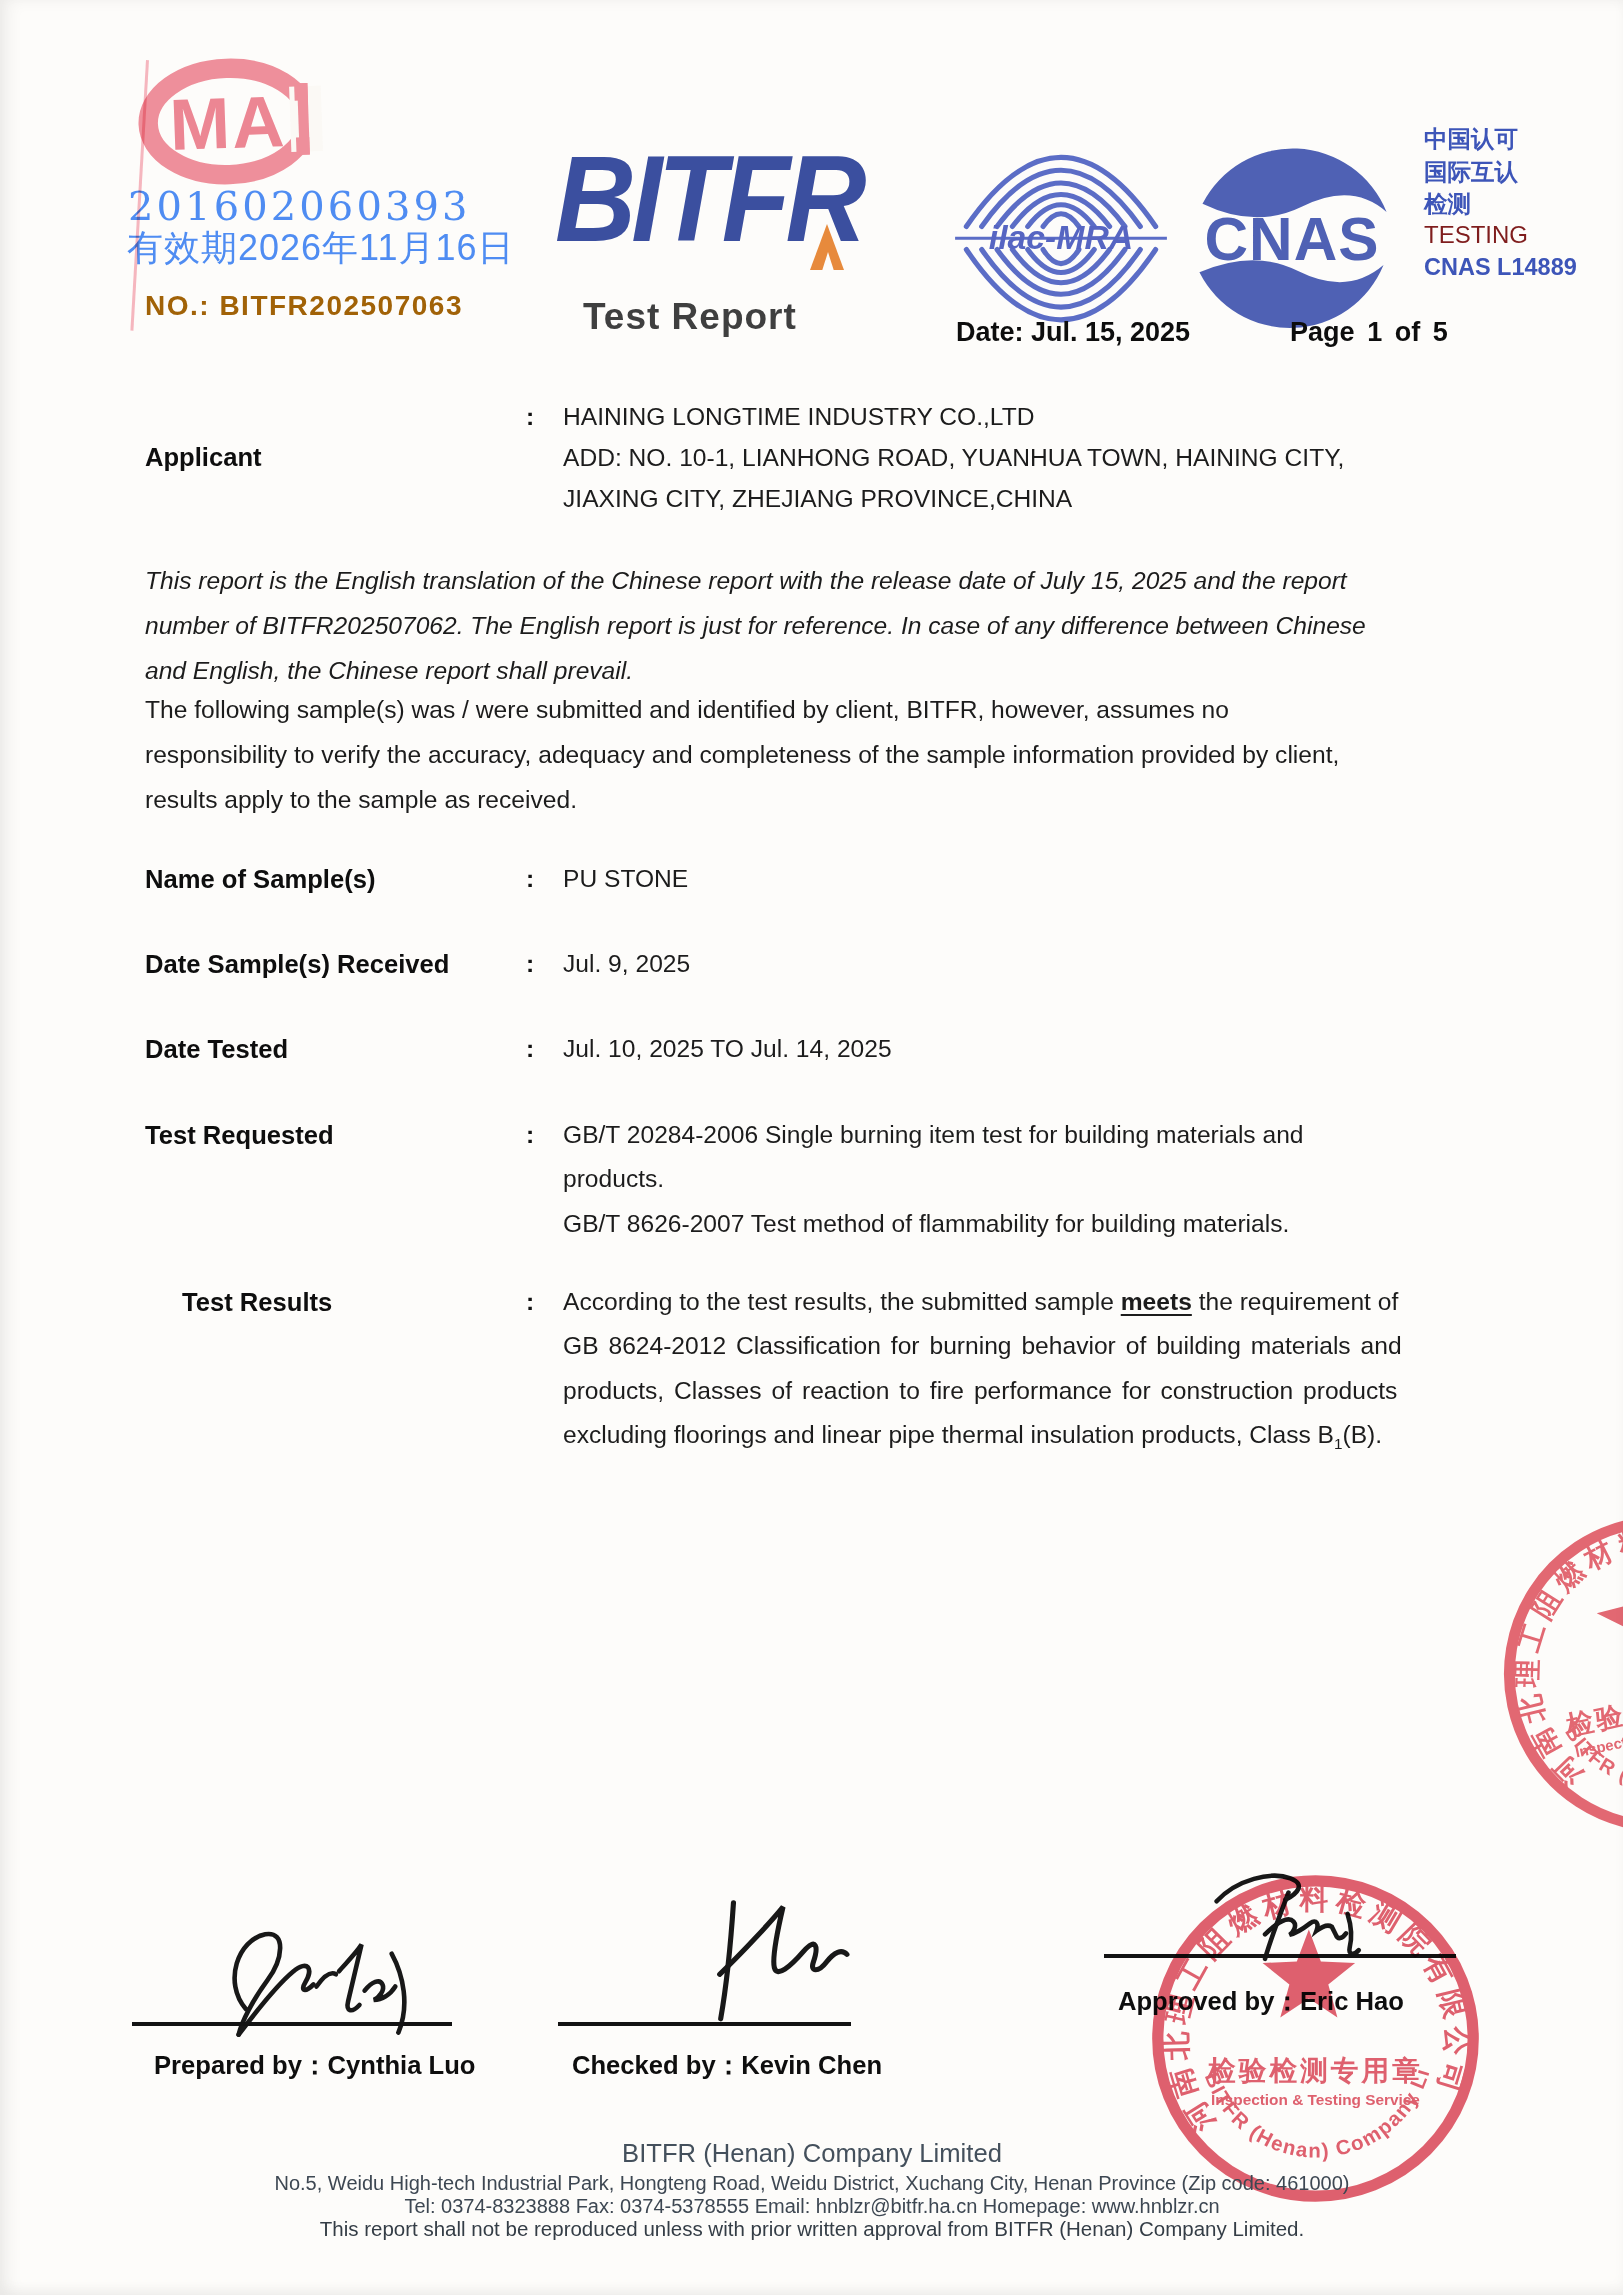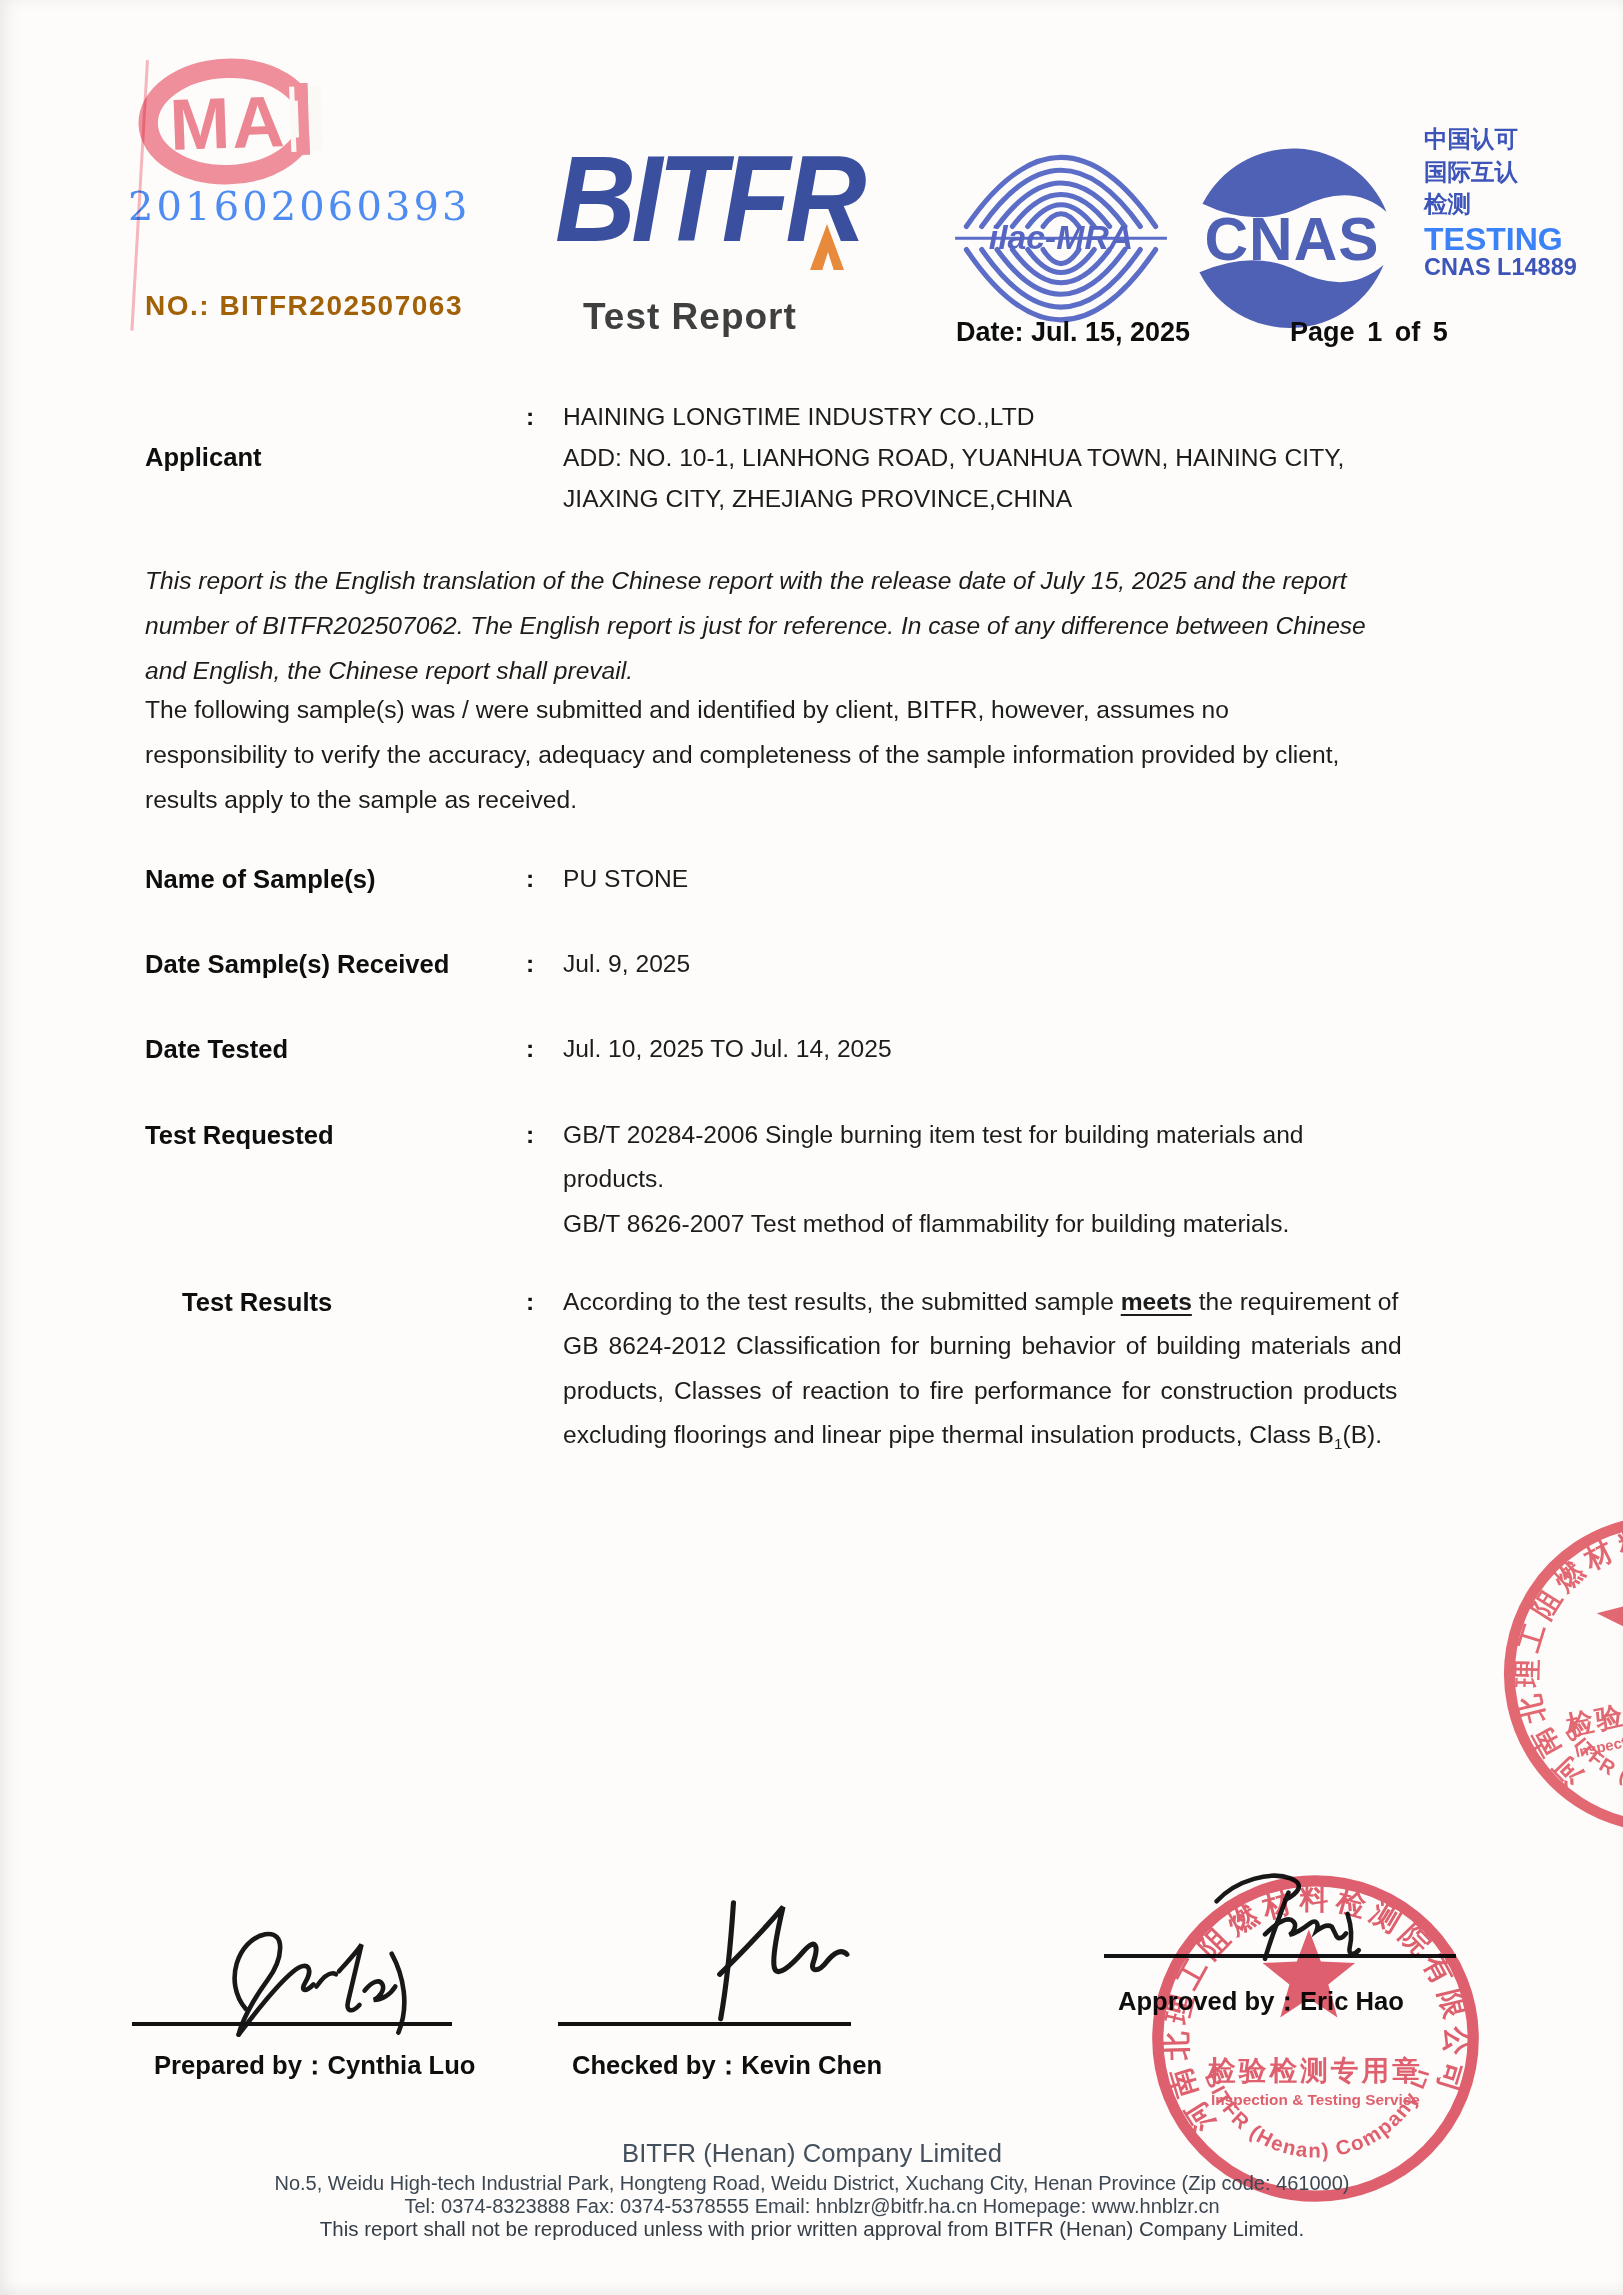--- a/index.html
+++ b/index.html
@@ -29,20 +29,21 @@
 
   <svg class="abs stamp" style="left:137px;top:57px;transform:rotate(-2deg);" width="184" height="133" viewBox="0 0 360 260">
     <ellipse cx="178" cy="126" rx="156" ry="104" fill="none" stroke="#ef8593" stroke-width="38"></ellipse>
     <rect x="300" y="62" width="62" height="128" fill="#fdfcfa"></rect>
     <rect x="310" y="56" width="26" height="34" fill="#ef8593"></rect>
     <rect x="310" y="162" width="26" height="34" fill="#ef8593"></rect>
     <rect x="316" y="56" width="20" height="140" fill="#ef8593"></rect>
     <text x="178" y="178" text-anchor="middle" font-family="Liberation Sans, sans-serif" font-size="142" font-weight="bold" fill="#ec7b8b" letter-spacing="4">MA</text>
   </svg>
   <div class="abs redtxt stamp" style="left:128px;top:183px;font-family:'DejaVu Serif',serif;font-size:40px;letter-spacing:3.1px;">201602060393</div>
+  <div class="abs redtxt stamp" style="left:127px;top:224px;font-size:36px;letter-spacing:1px;">有效期2026年11月16日</div>
 
   <div class="abs" style="left:145px;top:290px;font-size:28px;font-weight:bold;color:#a16207;letter-spacing:1.5px;">NO.: BITFR202507063</div>
 
   <div class="abs" style="left:555px;top:129px;font-size:122px;font-weight:bold;font-style:italic;color:#3b4f9f;letter-spacing:-5.1px;transform:scaleX(.92);transform-origin:left;">BITFR</div>
   <div class="abs" style="left:810px;top:224px;width:0;height:0;border-left:17.4px solid transparent;border-right:17.4px solid transparent;border-bottom:46px solid #e78a3c;"></div>
   <div class="abs" style="left:811px;top:252px;width:0;height:0;border-left:6.1px solid transparent;border-right:6.1px solid transparent;border-bottom:19.4px solid #fdfcfa;margin-left:11.3px;"></div>
   <div class="abs" style="left:583px;top:296px;font-size:37px;font-weight:bold;color:#3f3f3f;letter-spacing:1px;">Test Report</div>
 
   <svg class="abs stamp" style="left:951px;top:119px;" width="220" height="238" viewBox="0 0 430 465">
     <g stroke="#4a5ec5" stroke-width="10" fill="none" stroke-linecap="round">
@@ -66,21 +67,21 @@
   <svg class="abs stamp" style="left:1183px;top:126px;" width="220" height="225" viewBox="0 0 430 440">
     <path d="M 38 152 A 198 198 0 0 1 398 168 Q 330 108 232 158 Q 142 202 38 152 Z" fill="#3c51b0"></path>
     <path d="M 32 286 A 198 198 0 0 0 392 272 Q 322 332 226 284 Q 140 240 32 286 Z" fill="#3c51b0"></path>
     <text x="213" y="262" text-anchor="middle" font-family="Liberation Sans, sans-serif" font-size="118" font-weight="bold" fill="#3c51b0" letter-spacing="2">CNAS</text>
   </svg>
 
   <div>
     <div class="abs" style="left:1424px;top:123px;font-size:23.5px;font-weight:bold;color:#3d55b8;">中国认可</div>
     <div class="abs" style="left:1424px;top:156px;font-size:23.5px;font-weight:bold;color:#3d55b8;">国际互认</div>
     <div class="abs" style="left:1424px;top:188px;font-size:23.5px;font-weight:bold;color:#3d55b8;">检测</div>
-    <div class="abs" style="left:1424px;top:221px;font-size:32px;font-weight:bold;color:#3b82f6;">TESTING</div>
+    <div class="abs" style="left:1424px;top:221px;font-size:24px;font-weight:normal;color:#7f1d1d;">TESTING</div>
     <div class="abs" style="left:1424px;top:254px;font-size:23.5px;font-weight:bold;color:#3d55b8;">CNAS L14889</div>
   </div>
 
   <div class="abs" style="left:956px;top:317px;font-size:27px;font-weight:bold;color:#0d0d0d;">Date: Jul. 15, 2025</div>
   <div class="abs" style="left:1290px;top:317px;font-size:27px;font-weight:bold;color:#0d0d0d;word-spacing:5.1px;">Page 1 of 5</div>
 
   <div class="abs label" style="left:145px;top:403px;margin-top:40px;">Applicant</div>
   <div class="abs colon" style="left:526px;top:403px;">:</div>
   <div class="abs body" style="left:563px;top:403px;">HAINING LONGTIME INDUSTRY CO.,LTD</div>
   <div class="abs body" style="left:563px;top:444px;">ADD: NO. 10-1, LIANHONG ROAD, YUANHUA TOWN, HAINING CITY,</div>

